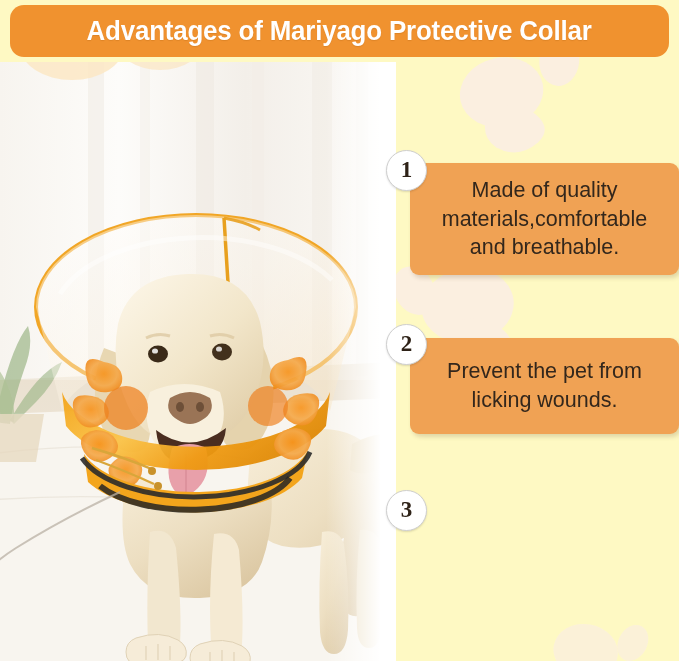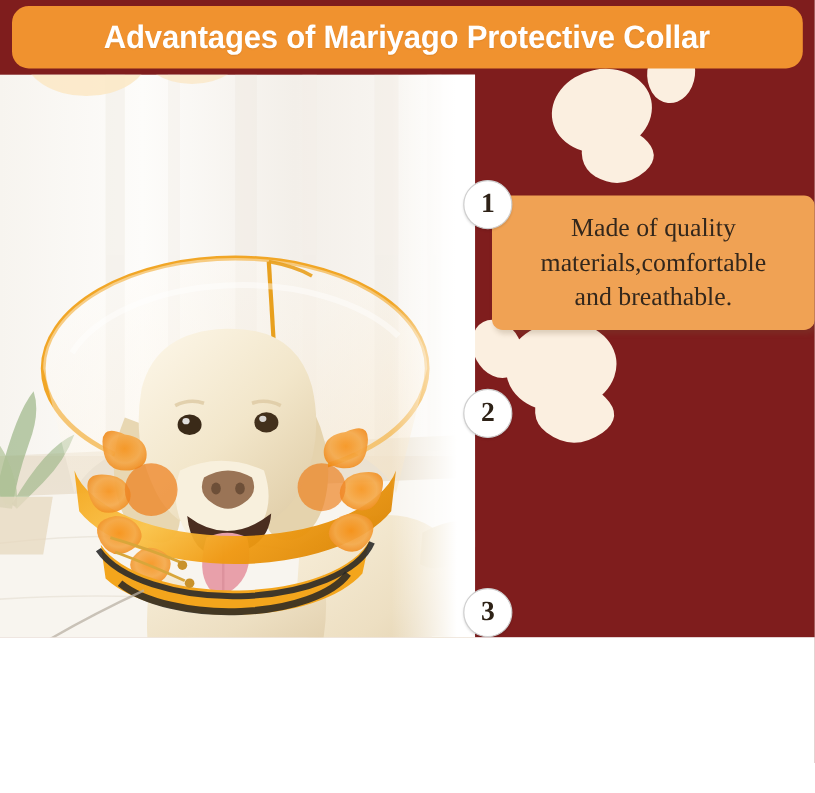--- a/index.html
+++ b/index.html
@@ -3,21 +3,21 @@
 <meta charset="utf-8">
 <style>
   html,body{margin:0;padding:0;}
   body{
     width:679px;height:661px;
     background:#ffffff;
     font-family:"Liberation Sans",sans-serif;
     overflow:hidden;
     position:relative;
   }
-  #root{position:relative;width:679px;height:531px;overflow:hidden;background:#7f1d1d;}
+  #root{position:relative;width:679px;height:661px;overflow:hidden;background:#fef9c3;}
 
   
   .paw-layer{position:absolute;left:0;top:0;width:679px;height:661px;pointer-events:none;z-index:1;}
 
   
   .header-banner{
     position:absolute;left:10px;top:5px;width:659px;height:52px;
     background:#F0922F;
     border-radius:14px;
     z-index:6;
@@ -55,21 +55,21 @@
     position:absolute;left:0;top:0;
     background:#F0A254;
     border-radius:9px;
     box-shadow:2px 3px 4px rgba(120,90,60,.22);
     box-sizing:border-box;
     display:flex;flex-direction:column;align-items:center;justify-content:center;
     text-align:center;
   }
   .feature-text{
     color:#33271c;
-    font-family:Liberation Serif, serif;
+    font-family:Liberation Sans, sans-serif;
     font-size:21.5px;
     line-height:1.34;
     padding:0 6px;
     white-space:pre-line;
   }
   .badge{
     position:absolute;
     width:39px;height:39px;border-radius:50%;
     background:#ffffff;
     border:1px solid #cfcfcf;
@@ -318,20 +318,24 @@
       <div class="feature-text">Made of quality
 materials,comfortable
 and breathable.</div>
     </div>
     <div class="badge">
       <span class="badge-num">1</span>
     </div>
   </div>
 
   <div class="feature" id="feature-2">
+    <div class="feature-panel">
+      <div class="feature-text">Prevent the pet from
+licking wounds.</div>
+    </div>
     <div class="badge">
       <span class="badge-num">2</span>
     </div>
   </div>
 
   <div class="feature" id="feature-3">
     <div class="badge">
       <span class="badge-num">3</span>
     </div>
   </div>

